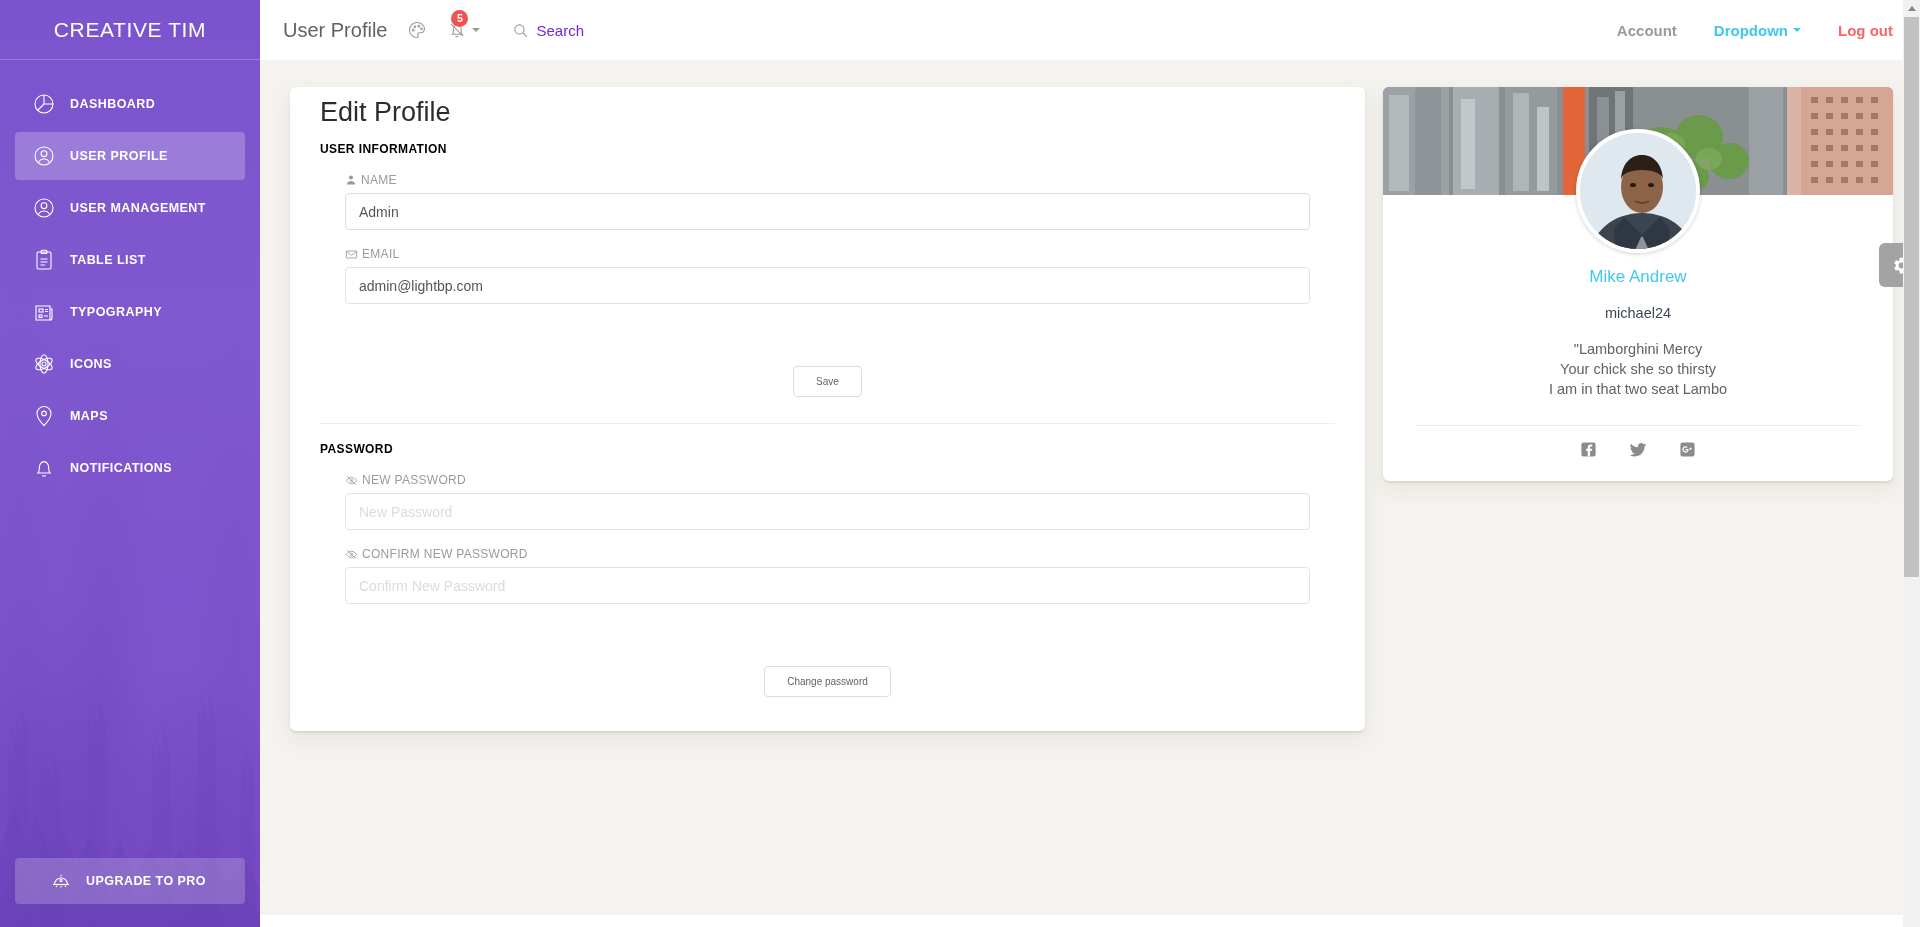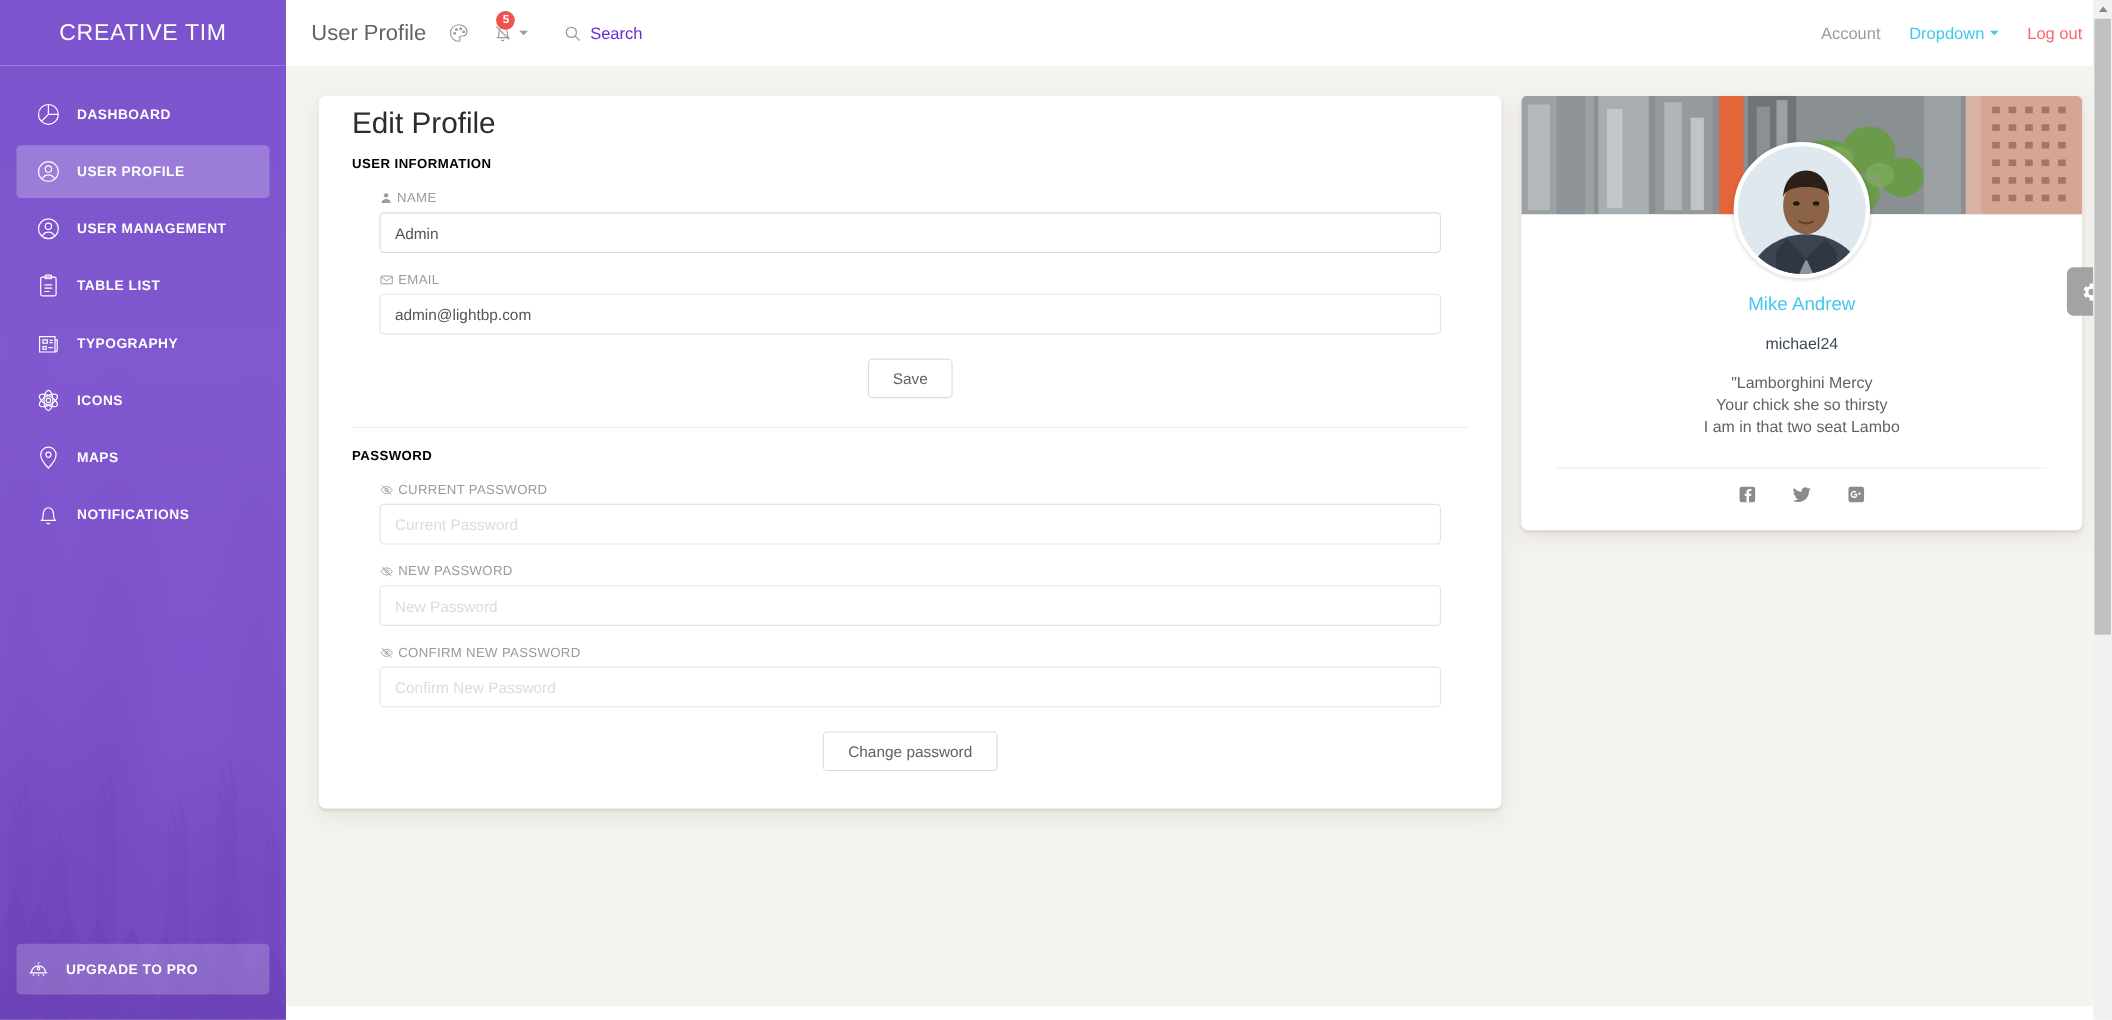--- a/index.html
+++ b/index.html
@@ -59,21 +59,21 @@
   .nav-icon { width: 38px; display: flex; align-items: center; }
   .nav-icon svg { display: block; }
   .nav-label {
     font-size: 12.5px; font-weight: bold;
     letter-spacing: .45px; text-transform: uppercase;
     color: #ffffff;
   }
   .upgrade {
     position: absolute; left: 15px; right: 15px; bottom: 23px;
     height: 46px;
-    display: flex; align-items: center; padding-left: 7px;
+    display: flex; align-items: center; padding-left: 33px;
     background: rgba(255,255,255,.2);
     border-radius: 4px;
     cursor: pointer;
     z-index: 4;
   }
 
   
   .main { flex: 1 1 auto; height: 927px; position: relative; background: #ffffff; }
   .navbar {
     height: 60px; background: #ffffff;
@@ -94,21 +94,21 @@
     min-width: 17px; height: 17px; line-height: 17px;
     border-radius: 9px; text-align: center; padding: 0 4px;
   }
   .caret {
     width: 0; height: 0; margin-left: 5px;
     border-left: 4px solid transparent; border-right: 4px solid transparent;
     border-top: 4px solid currentColor;
   }
   .nav-search { display: flex; align-items: center; margin-left: 32px; color: #9a9a9a; cursor: pointer; }
   .nav-search span { font-size: 15px; margin-left: 7px; color: #6d28d9; }
-  .nav-right { margin-left: auto; display: flex; align-items: center; gap: 26px; }
+  .nav-right { margin-left: auto; display: flex; align-items: center; gap: 37px; font-weight: bold; }
   .nav-link { font-size: 15px; color: #9a9a9a; text-decoration: none; cursor: pointer; }
   .nav-link.accent { color: #3fc8ec; display: flex; align-items: center; }
   .nav-link.danger { color: #f8666a; }
 
   .content {
     background: #f4f3ef;
     height: 855px;
     padding: 27px 30px 0 30px;
     display: flex; gap: 18px;
     align-items: flex-start;
@@ -143,23 +143,24 @@
   }
   .form-control::placeholder { color: #dcdcdc; }
   .form-control.focused { border-color: #dcdcdc; }
   .btn-row { display: flex; justify-content: center; margin-top: 22px; }
   .btn {
     background: #ffffff;
     border: 1px solid #dcdcdc;
     border-radius: 4px;
     color: #66615b;
     font-family: "Liberation Sans", sans-serif;
-    font-size: 14px;
+    font-size: 10px;
     padding: 9px 22px;
     cursor: pointer;
+    margin-top: 40px;
   }
   .divider { border-top: 1px solid #eeeeee; margin: 26px 0 18px 0; }
 
   .card-right { flex: 0 0 510px; overflow: hidden; position: relative; }
   .profile-cover { height: 108px; position: relative; overflow: hidden; }
   .cover-art { position: absolute; inset: 0; }
   .profile-body { padding: 0 20px 18px 20px; text-align: center; position: relative; }
   .avatar {
     width: 124px; height: 124px; border-radius: 50%;
     border: 4px solid #ffffff;
@@ -421,31 +422,20 @@
             <button class="btn">Save</button>
           </div>
         </div>
 
         <div class="divider"></div>
 
         <div class="section-label">Password</div>
 
         <div class="form-body">
 
-          <div class="form-group">
-            <label class="form-label">
-              <svg width="13" height="13" viewBox="0 0 24 24" fill="none" stroke="#9a9a9a" stroke-width="1.5">
-                <path d="M2.5 12s3.8-6 9.5-6 9.5 6 9.5 6-3.8 6-9.5 6-9.5-6-9.5-6z"></path>
-                  <circle cx="12" cy="12" r="2.6"></circle>
-                  <path d="M4 4l16 16"></path>
-              </svg>
-              <span>Current Password</span>
-            </label>
-            <input class="form-control" type="text" placeholder="Current Password" style="">
-          </div>
 
           <div class="form-group">
             <label class="form-label">
               <svg width="13" height="13" viewBox="0 0 24 24" fill="none" stroke="#9a9a9a" stroke-width="1.5">
                 <path d="M2.5 12s3.8-6 9.5-6 9.5 6 9.5 6-3.8 6-9.5 6-9.5-6-9.5-6z"></path>
                   <circle cx="12" cy="12" r="2.6"></circle>
                   <path d="M4 4l16 16"></path>
               </svg>
               <span>New Password</span>
             </label>

